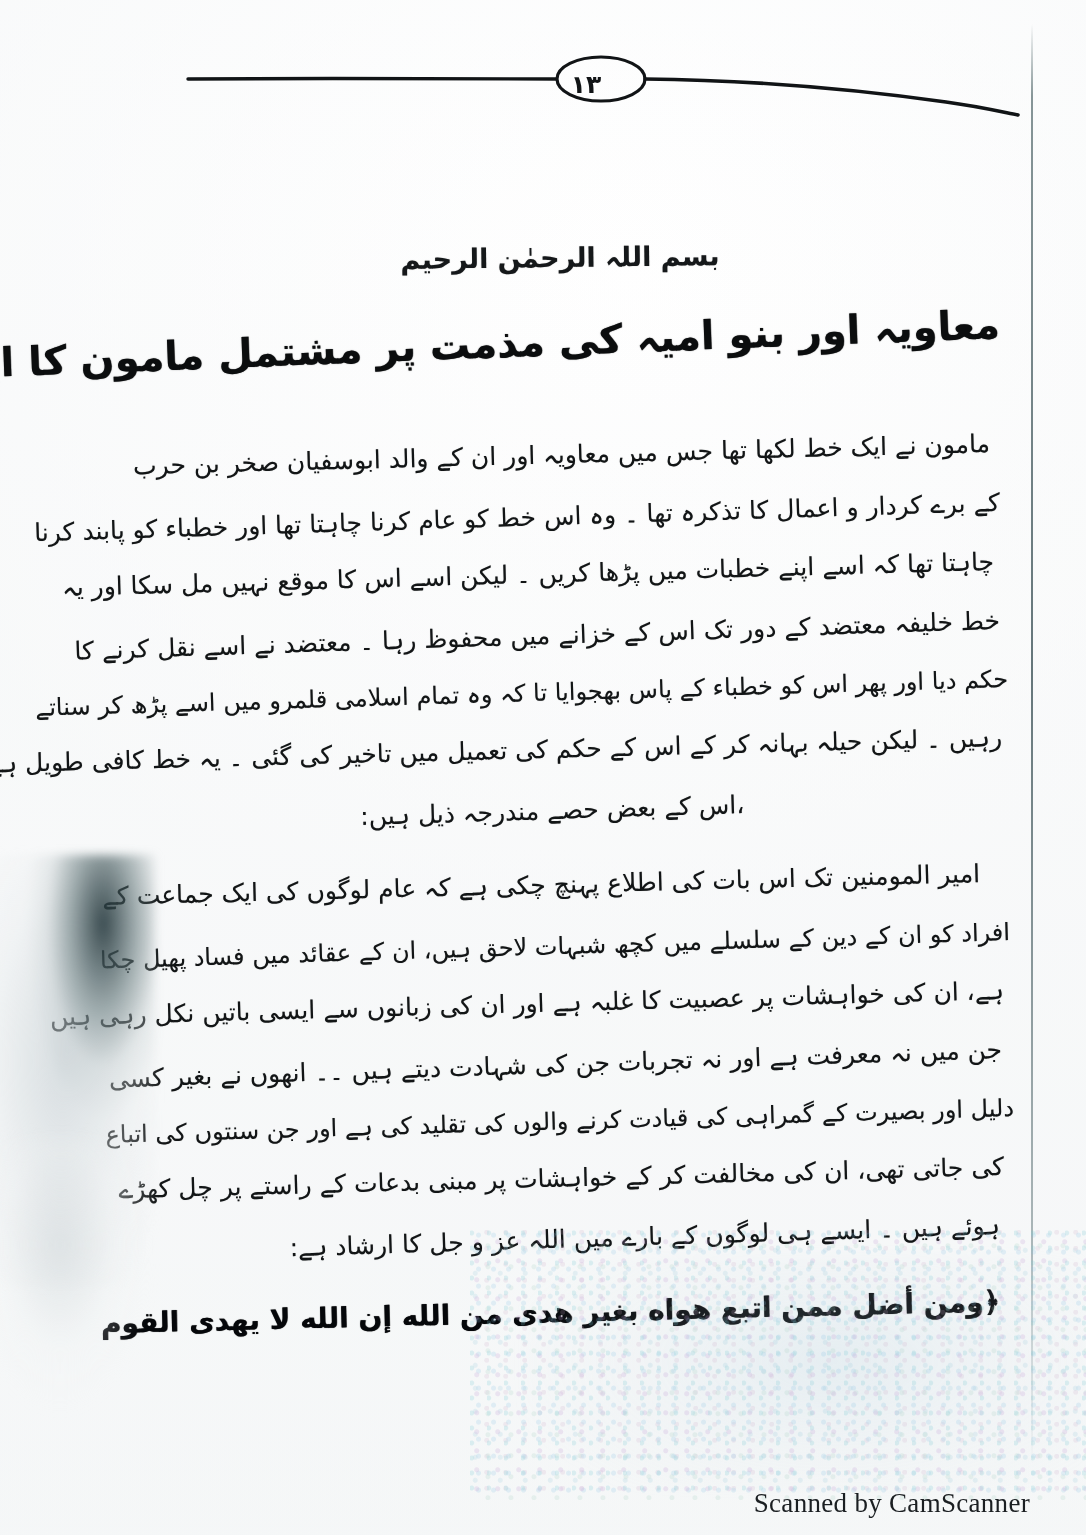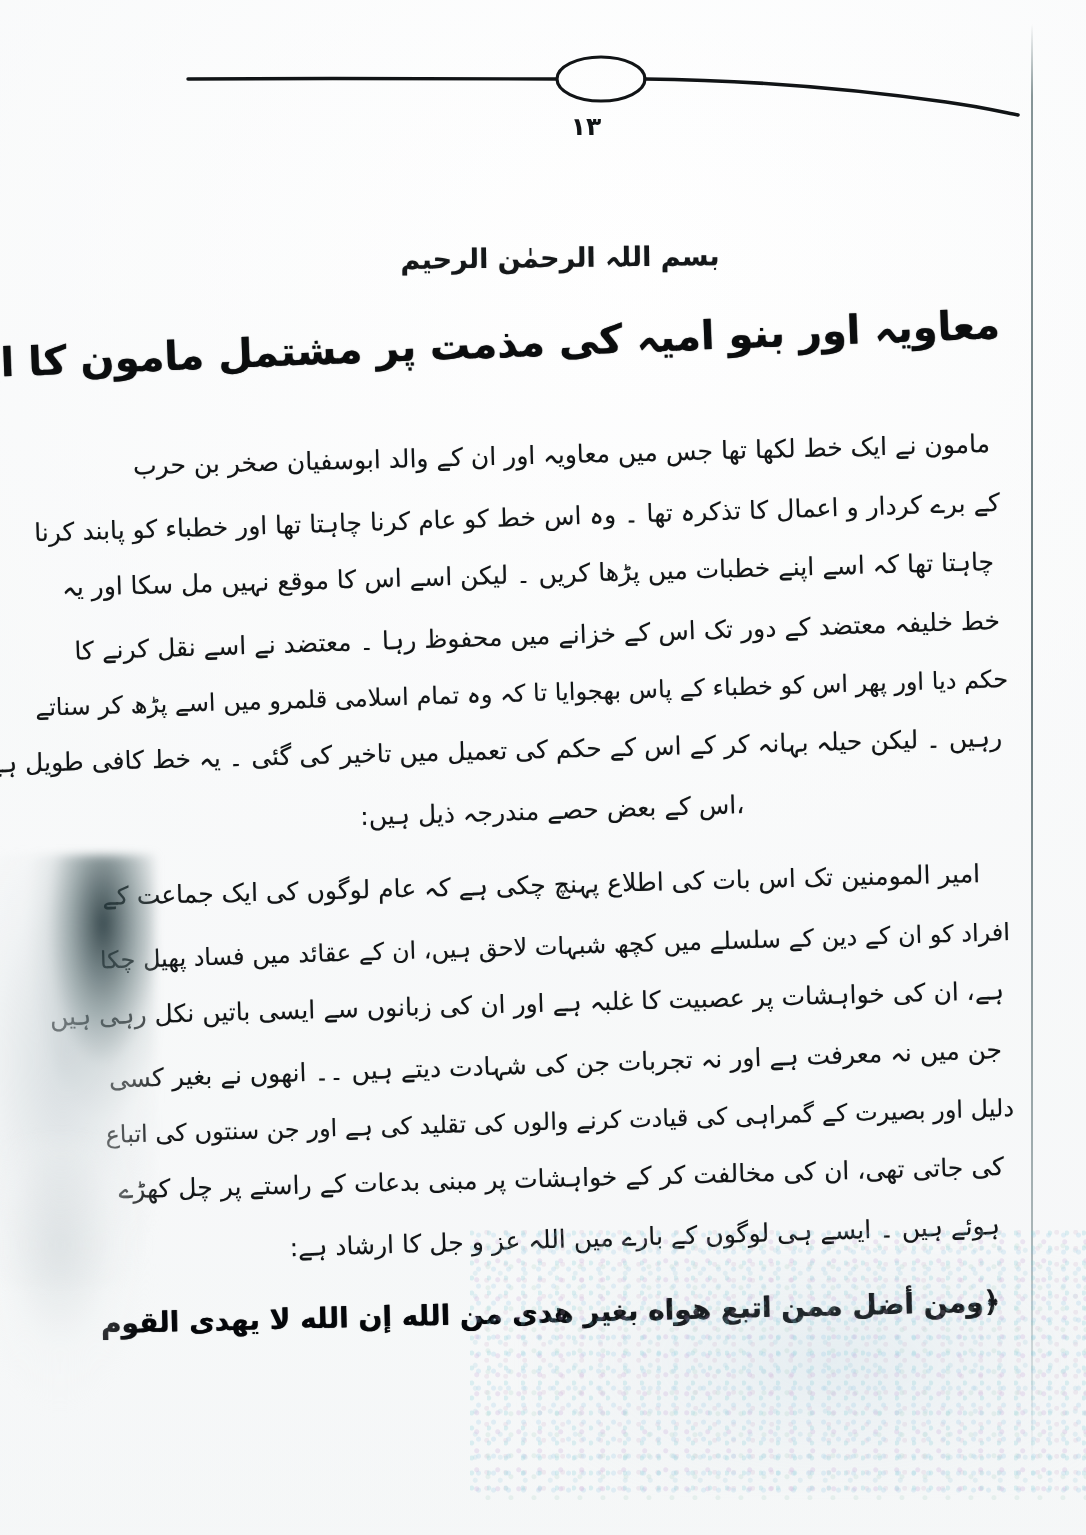--- a/index.html
+++ b/index.html
@@ -117,21 +117,20 @@
     width: 66px;
     height: 44px;
     display: flex;
     align-items: center;
     justify-content: center;
     font-family: "DejaVu Sans", sans-serif;
     font-size: 25px;
     font-weight: 700;
     color: #111416;
     letter-spacing: -1px;
-    margin-top: 42px;
   }
 
   
   .content {
     position: absolute;
     left: 120px;
     top: 211px;
     width: 880px;
     direction: rtl;
     text-align: center;
@@ -269,14 +268,15 @@
 
     <div class="quran-verse">﴿ومن أضل ممن اتبع هواه بغير هدى من الله إن الله لا يهدى القوم</div>
 
   </div>
 
   <div class="thumb-smudge"></div>
   <div class="thumb-smudge2"></div>
   <div class="scan-noise2"></div>
   <div class="scan-noise"></div>
 
+  <div class="camscanner">Scanned by CamScanner</div>
 
 </div>
 
 </body></html>

